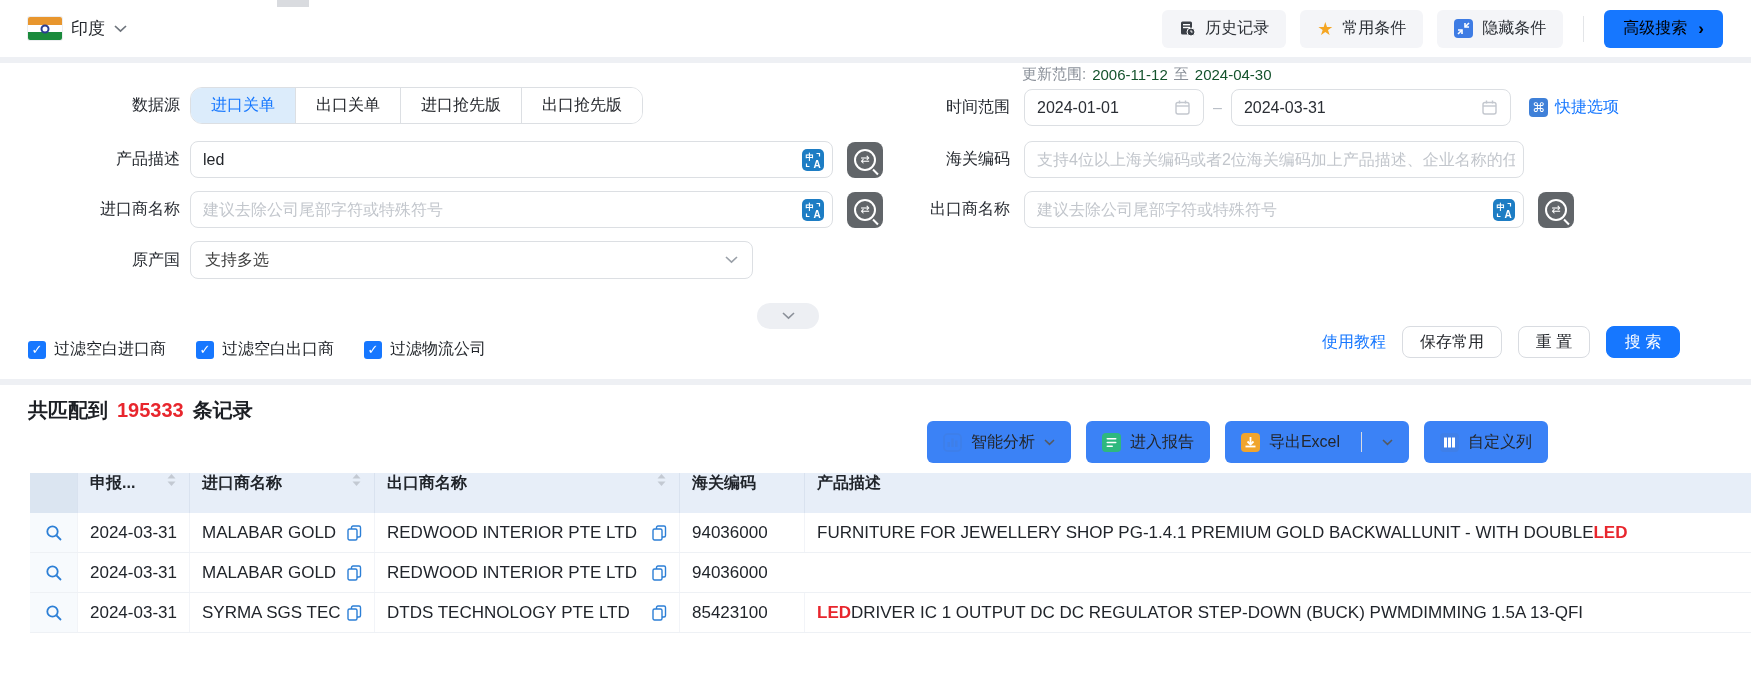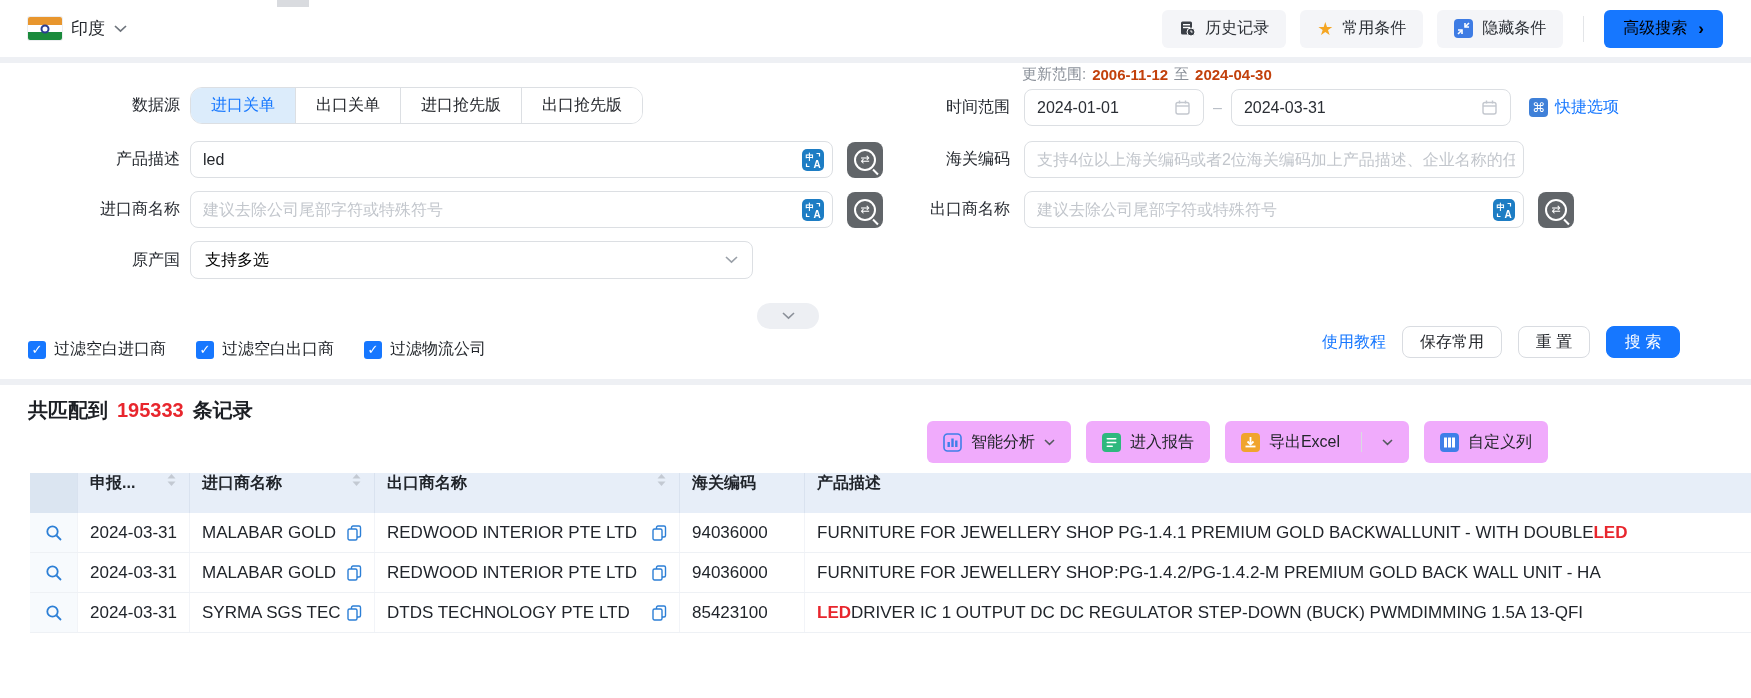--- a/index.html
+++ b/index.html
@@ -24,21 +24,21 @@
   .adv-arrow { font-size:17px; font-weight:700; margin-left:2px; }
   .star-glyph { color:#f5a623; font-size:18px; line-height:1; }
   .vdiv { width:1px; height:26px; background:#e3e5e8; margin:0 6px; }
   .band { height:6px; background:#eef0f4; }
   
   .form-section { position:relative; height:316px; background:#fff; }
   .fr { position:absolute; display:flex; align-items:center; }
   .lab-l { width:152px; text-align:right; margin-right:10px; font-size:16px; color:#262a30; flex:none; }
   .lab-r { width:190px; text-align:right; margin-right:14px; font-size:16px; color:#262a30; flex:none; }
   .fr-update { top:2px; left:1022px; font-size:15px; gap:6px; }
-  .muted { color:#8a9099; } .orange { color:#c2410c; font-weight:700; }
+  .muted { color:#8a9099; } .orange { color:#14532d; font-weight:400; }
   .fr-ds { top:24px; left:28px; }
   .tabs { display:flex; border:1px solid #dcdfe3; border-radius:12px; overflow:hidden; height:37px; background:#fff; }
   .tab { display:flex; align-items:center; justify-content:center; padding:0 20px; min-width:97px;
          font-size:16px; color:#23262b; background:#fff; border-left:1px solid #dcdfe3; cursor:pointer; }
   .tab:first-child { border-left:none; }
   .tab.active { background:#dcecfb; color:#1677ff; }
   .fr-time { top:26px; left:820px; }
   .date-input { height:37px; border:1px solid #dcdfe3; border-radius:8px; display:flex; align-items:center;
                 justify-content:space-between; padding:0 12px; font-size:16px; color:#2a2e34; background:#fff; cursor:pointer; }
   .di-start { width:180px;gap:42px; } .di-end { width:280px; }
@@ -58,41 +58,41 @@
   .exclude-inner { width:22px; height:22px; border:2px solid #fff; border-radius:50%; color:#fff; font-size:11px;
                    display:flex; align-items:center; justify-content:center; position:relative; }
   .exclude-inner::after { content:""; position:absolute; right:-5px; bottom:-4px; width:7px; height:2px;
                           background:#fff; transform:rotate(45deg); }
   .fr-product { top:78px; left:28px; }
   .fr-hs { top:78px; left:820px; }
   .fr-importer { top:128px; left:28px; }
   .fr-exporter { top:128px; left:820px; }
   .fr-origin { top:178px; left:28px; }
   .select { width:563px; height:37px; border:1px solid #dcdfe3; border-radius:8px; display:flex; align-items:center;
-            justify-content:space-between; padding:18px 14px; font-size:16px; color:#000000; background:#fff; cursor:pointer;gap:24px; }
+            justify-content:space-between; padding:18px 14px; font-size:16px; color:#404040; background:#fff; cursor:pointer;gap:24px; }
   .collapse-pill { position:absolute; top:240px; left:757px; width:62px; height:26px; background:#edeff3;
                    border-radius:13px; display:flex; align-items:center; justify-content:center; cursor:pointer; border:none; }
   .fr-filters { top:276px; left:28px; gap:30px; }
   .filter { display:flex; align-items:center; gap:8px; cursor:pointer; }
   .checkbox { width:18px; height:18px; background:#1677ff; border-radius:3px; color:#fff; font-size:13px;
               font-weight:700; display:flex; align-items:center; justify-content:center; flex:none; }
   .filter .lbl { font-size:16px; color:#1f2328; }
   .fr-actions { top:263px; left:1322px; gap:16px; }
   .link { color:#1677ff; font-size:16px; cursor:pointer; white-space:nowrap; }
   .btn { height:32px; border:1px solid #d9dce1; border-radius:8px; background:#fff; font-size:16px; color:#23262b;
          font-family:inherit; cursor:pointer; }
   .btn-save { width:100px; } .btn-reset { width:72px; }
   .btn-search { width:74px; background:#1677ff; border-color:#1677ff; color:#fff; }
   
   .results-header { position:relative; height:88px; background:#fff; }
   .count { position:absolute; left:28px; top:12px; font-size:20px; font-weight:700; color:#1c1f24;
            display:flex; gap:9px; align-items:baseline; }
   .count .num { color:#e8262d; }
   .toolbar { position:absolute; top:36px; right:203px; display:flex; gap:15px; }
-  .tool-btn { height:42px; background:#f0abfc; border:none; border-radius:6px; display:flex; align-items:center;
+  .tool-btn { height:42px; background:#3b82f6; border:none; border-radius:6px; display:flex; align-items:center;
               gap:9px; padding:0 16px; font-size:16px; color:#23262b; cursor:pointer; font-family:inherit; }
   .export-divider { width:1px; height:20px; background:#d9dbe0; margin:0 11px 0 12px; }
   
   .table { margin-left:30px; width:1721px; font-size:17px; color:#21252b; }
   .thead { display:flex; height:40px; background:#e7eef8; font-weight:700; font-size:16px; }
   .th { display:flex; align-items:flex-start; padding:0 12px; border-right:1px solid #d9e2ef; }
   .th:last-child { border-right:none; }
   .th-search { width:48px; background:#dbe5f1; padding:0; }
   .th-date { width:112px; justify-content:space-between; cursor:pointer; }
   .th-importer { width:185px; justify-content:space-between; cursor:pointer; }
@@ -457,23 +457,20 @@
       <span class="copy">
         <svg width="15" height="16" viewBox="0 0 15 16" fill="none" stroke="#2c7fd6" stroke-width="1.4">
           <rect x="4.5" y="1" width="9" height="11" rx="1.5"></rect>
                 <rect x="1" y="4" width="9" height="11" rx="1.5" fill="#fff"></rect>
               </svg>
       </span>
     </div>
     <div class="td td-hs">
             <span>94036000</span>
           </div>
-    <div class="td td-desc">
-            <span>FURNITURE FOR JEWELLERY SHOP:PG-1.4.2/PG-1.4.2-M PREMIUM GOLD BACK WALL UNIT - HA</span>
-          </div>
   </div>
 
   <div class="trow">
     <div class="td td-search">
       <svg width="18" height="18" viewBox="0 0 18 18" fill="none">
         <circle cx="7.5" cy="7.5" r="5.2" stroke="#2c7fd6" stroke-width="1.8"></circle>
         <line x1="11.5" y1="11.5" x2="16" y2="16" stroke="#2c7fd6" stroke-width="1.8"></line>
             </svg>
     </div>
     <div class="td td-date">

